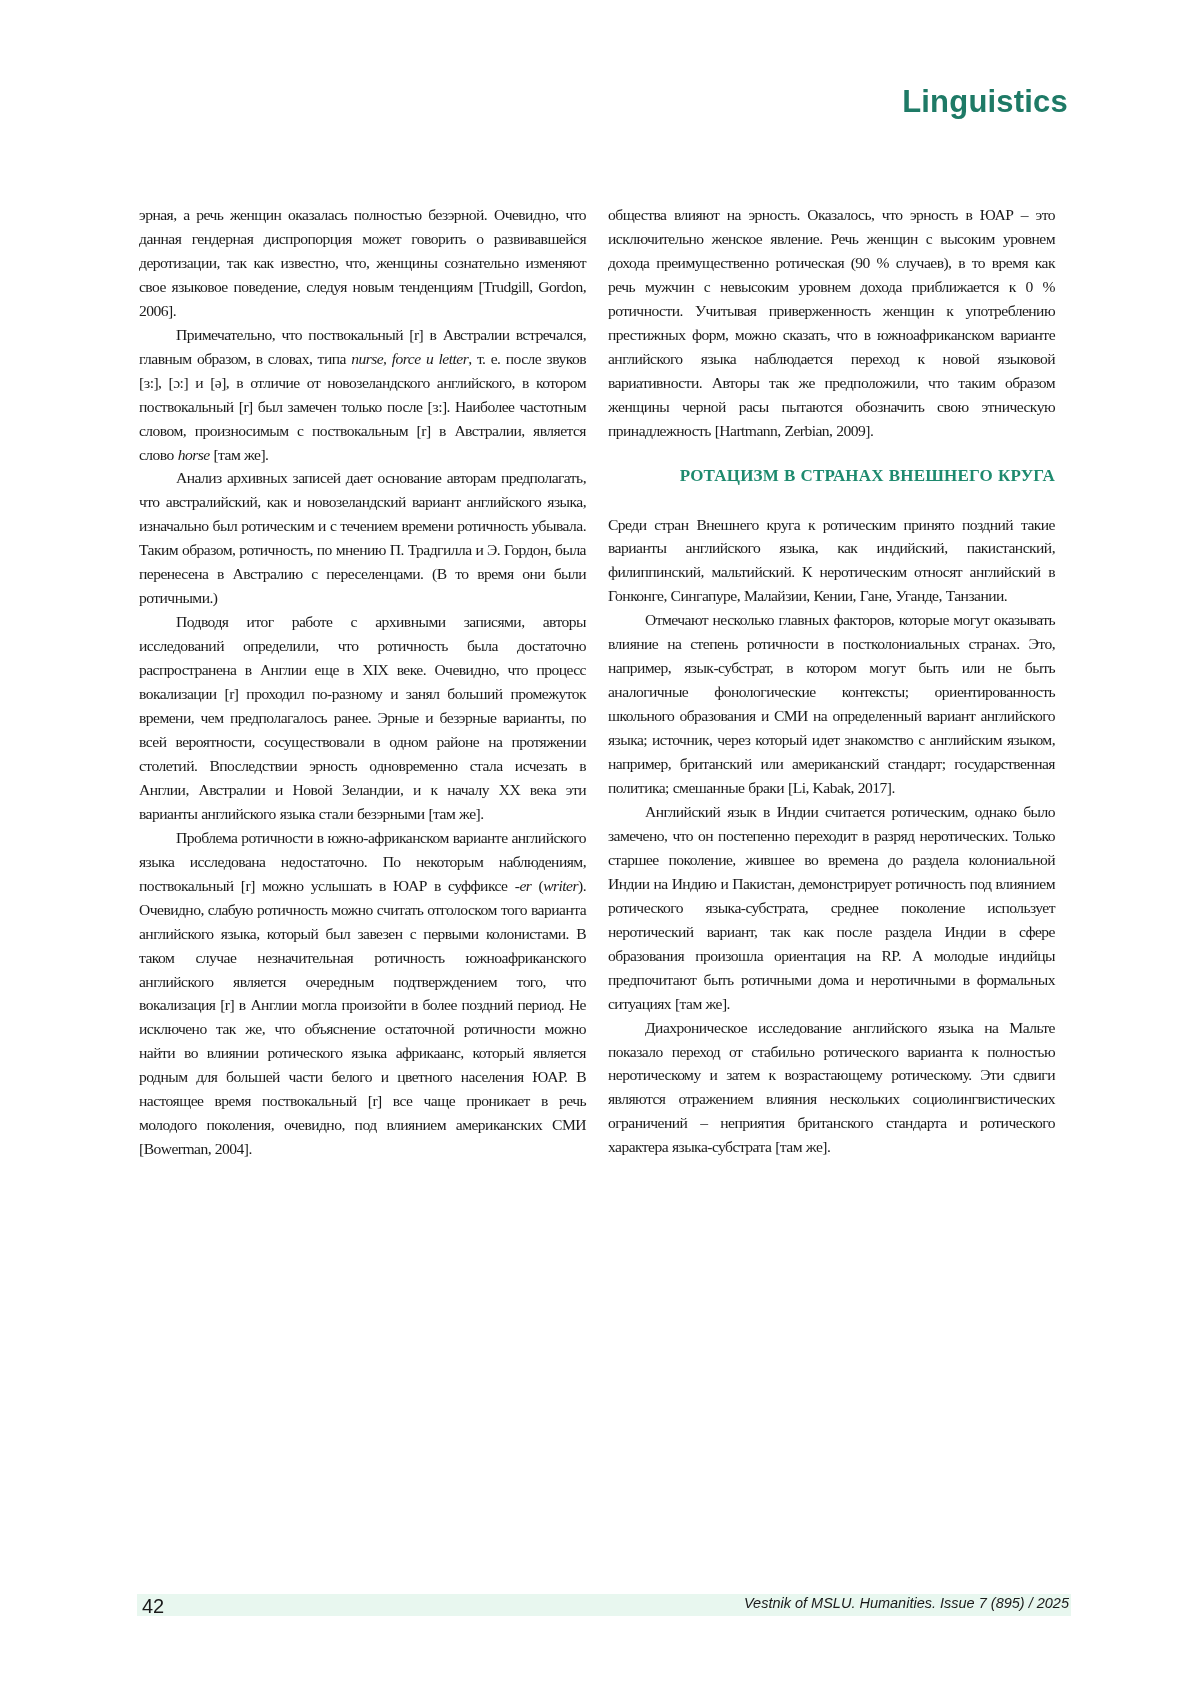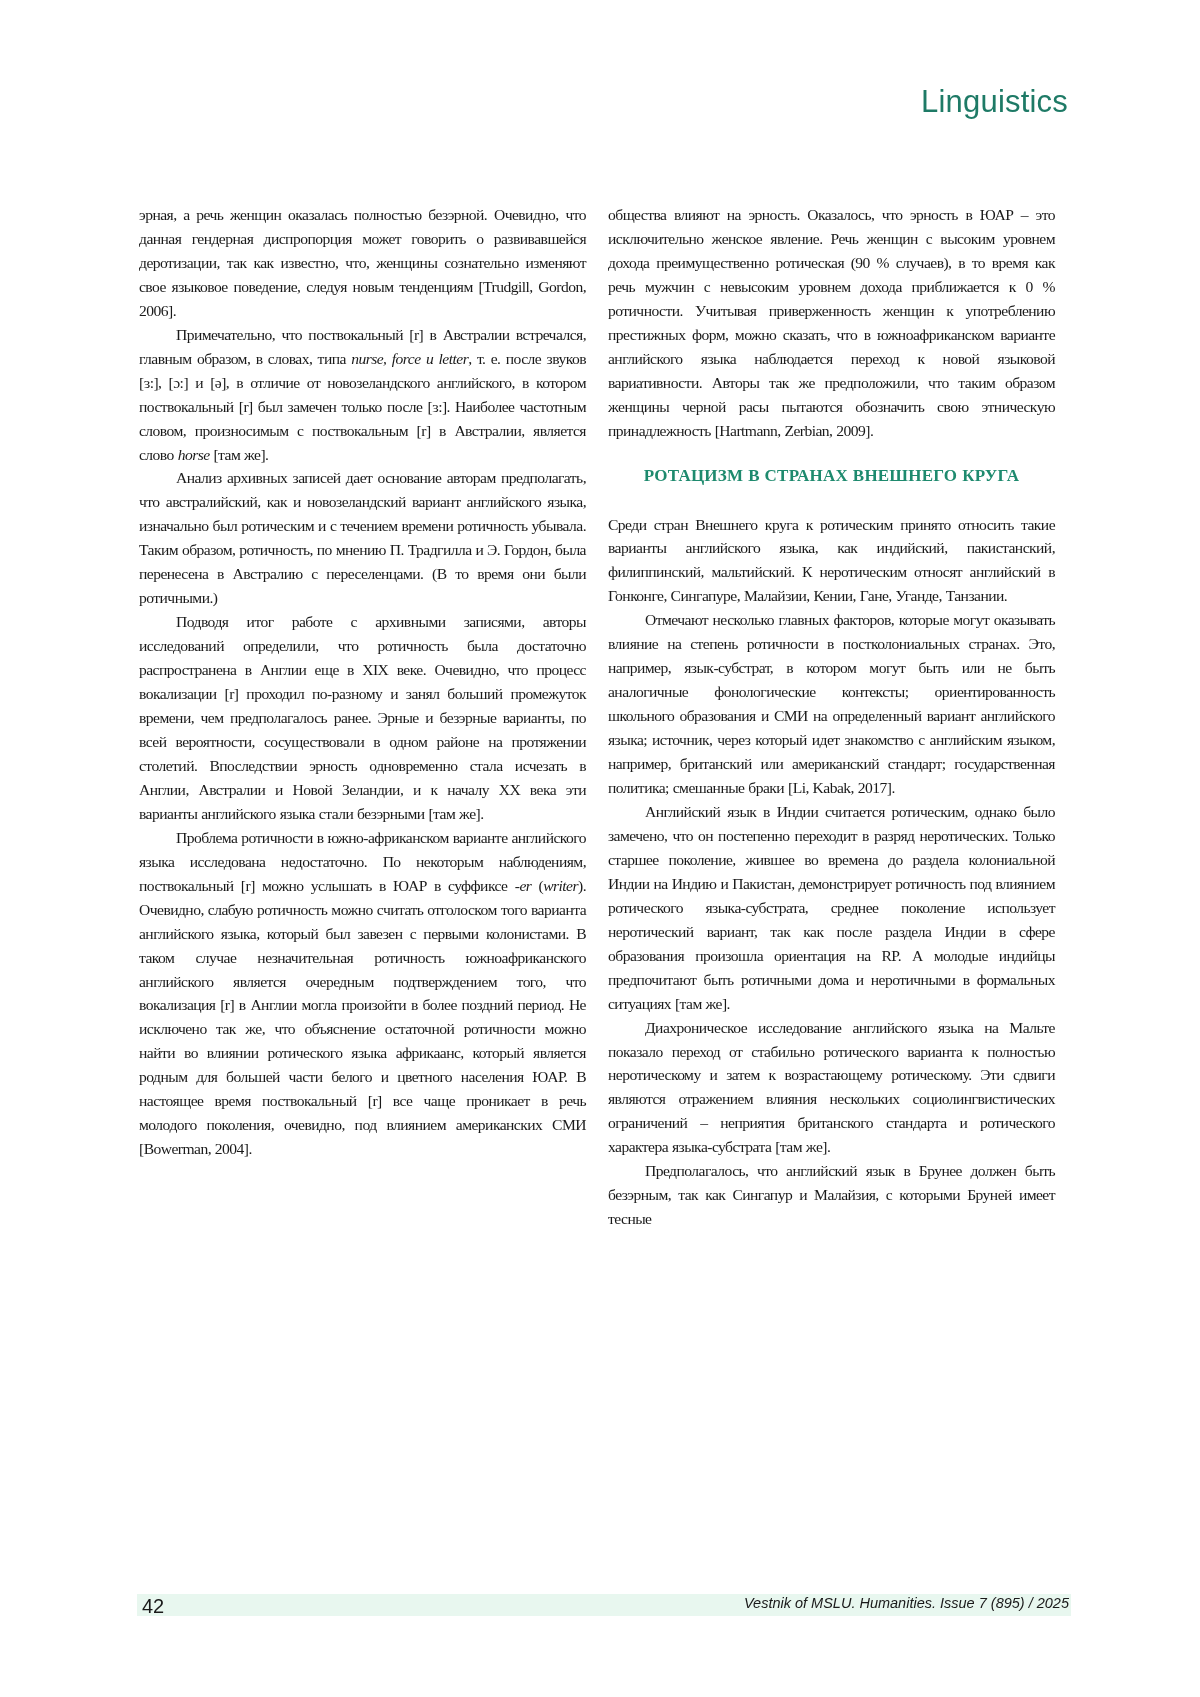--- a/index.html
+++ b/index.html
@@ -1,38 +1,38 @@
 <!DOCTYPE html>
 <html><head>
 <meta charset="utf-8">
 <style>
   html, body { margin: 0; padding: 0; background: #ffffff; }
   body { width: 1200px; height: 1697px; position: relative; overflow: hidden; }
   .page { position: absolute; left: 0; top: 0; width: 1200px; height: 1697px; }
   .header-title {
     position: absolute; right: 132px; top: 84px;
     font-family: "Liberation Sans", sans-serif;
-    font-size: 31px; color: #1e7a66; letter-spacing: 0.2px;
+    font-size: 31px; color: #1e7a66; letter-spacing: 0.2px; font-weight: bold;
   }
   .col {
     position: absolute; top: 203px;
     font-family: "DejaVu Sans", sans-serif;
     font-size: 15.6px; line-height: 23.95px; color: #1a1a1a;
     text-align: justify; hyphens: auto;
     letter-spacing: -0.55px; word-spacing: 0.5px;
   }
   .col-left { left: 139px; width: 447px; }
   .col-right { left: 608px; width: 447px; }
   .col p { margin: 0; font-family: Liberation Serif, serif; }
   .col p.indent { text-indent: 37px; }
   .col em { font-style: italic; }
   .section-heading {
     font-family: "Liberation Sans", sans-serif;
     font-weight: bold; color: #1e8a6e; font-size: 17px;
-    letter-spacing: 0.2px; text-align: center;
+    letter-spacing: 0.2px; text-align: right;
     margin: 22px 0 26px 0 !important; line-height: 22px;
   }
   .footer-band {
     position: absolute; left: 137px; top: 1594px; width: 934px; height: 22px;
     background: #e8f7ef;
   }
   .footer-page {
     position: absolute; left: 142px; top: 1595px;
     font-family: "Liberation Sans", sans-serif; font-size: 20px; color: #1a1a1a;
   }
@@ -52,24 +52,23 @@
     <p>эрная, а речь женщин оказалась полностью безэрной. Очевидно, что данная гендерная диспропорция может говорить о развивавшейся деротизации, так как известно, что, женщины сознательно изменяют свое языковое поведение, следуя новым тенденциям [Trudgill, Gordon, 2006].</p>
     <p class="indent"><span>Примечательно, что поствокальный [r] в Австралии встречался, главным образом, в словах, типа </span><em>nurse, force и letter</em><span>, т. е. после звуков [ɜ:], [ɔ:] и [ə], в отличие от новозеландского английского, в котором поствокальный [r] был замечен только после [ɜ:]. Наиболее частотным словом, произносимым с поствокальным [r] в Австралии, является слово </span><em>horse</em><span> [там же].</span></p>
     <p class="indent">Анализ архивных записей дает основание авторам предполагать, что австралийский, как и новозеландский вариант английского языка, изначально был ротическим и с течением времени ротичность убывала. Таким образом, ротичность, по мнению П. Традгилла и Э. Гордон, была перенесена в Австралию с переселенцами. (В то время они были ротичными.)</p>
     <p class="indent">Подводя итог работе с архивными записями, авторы исследований определили, что ротичность была достаточно распространена в Англии еще в XIX веке. Очевидно, что процесс вокализации [r] проходил по-разному и занял больший промежуток времени, чем предполагалось ранее. Эрные и безэрные варианты, по всей вероятности, сосуществовали в одном районе на протяжении столетий. Впоследствии эрность одновременно стала исчезать в Англии, Австралии и Новой Зеландии, и к началу XX века эти варианты английского языка стали безэрными [там же].</p>
     <p class="indent"><span>Проблема ротичности в южно-африканском варианте английского языка исследована недостаточно. По некоторым наблюдениям, поствокальный [r] можно услышать в ЮАР в суффиксе -</span><em>er</em><span> (</span><em>writer</em><span>). Очевидно, слабую ротичность можно считать отголоском того варианта английского языка, который был завезен с первыми колонистами. В таком случае незначительная ротичность южноафриканского английского является очередным подтверждением того, что вокализация [r] в Англии могла произойти в более поздний период. Не исключено так же, что объяснение остаточной ротичности можно найти во влиянии ротического языка африкаанс, который является родным для большей части белого и цветного населения ЮАР. В настоящее время поствокальный [r] все чаще проникает в речь молодого поколения, очевидно, под влиянием американских СМИ [Bowerman, 2004].</span></p>
   </div>
 
   <div class="col col-right" lang="ru">
     <p>общества влияют на эрность. Оказалось, что эрность в ЮАР – это исключительно женское явление. Речь женщин с высоким уровнем дохода преимущественно ротическая (90 % случаев), в то время как речь мужчин с невысоким уровнем дохода приближается к 0 % ротичности. Учитывая приверженность женщин к употреблению престижных форм, можно сказать, что в южноафриканском варианте английского языка наблюдается переход к новой языковой вариативности. Авторы так же предположили, что таким образом женщины черной расы пытаются обозначить свою этническую принадлежность [Hartmann, Zerbian, 2009].</p>
     <p class="section-heading">РОТАЦИЗМ В СТРАНАХ ВНЕШНЕГО КРУГА</p>
-    <p>Среди стран Внешнего круга к ротическим принято относить такие варианты английского языка, как индийский, пакистанский, филиппинский, мальтийский. К неротическим относят английский в Гонконге, Сингапуре, Малайзии, Кении, Гане, Уганде, Танзании.</p>
+    <p>Среди стран Внешнего круга к ротическим принято поздний такие варианты английского языка, как индийский, пакистанский, филиппинский, мальтийский. К неротическим относят английский в Гонконге, Сингапуре, Малайзии, Кении, Гане, Уганде, Танзании.</p>
     <p class="indent">Отмечают несколько главных факторов, которые могут оказывать влияние на степень ротичности в постколониальных странах. Это, например, язык-субстрат, в котором могут быть или не быть аналогичные фонологические контексты; ориентированность школьного образования и СМИ на определенный вариант английского языка; источник, через который идет знакомство с английским языком, например, британский или американский стандарт; государственная политика; смешанные браки [Li, Kabak, 2017].</p>
     <p class="indent">Английский язык в Индии считается ротическим, однако было замечено, что он постепенно переходит в разряд неротических. Только старшее поколение, жившее во времена до раздела колониальной Индии на Индию и Пакистан, демонстрирует ротичность под влиянием ротического языка-субстрата, среднее поколение использует неротический вариант, так как после раздела Индии в сфере образования произошла ориентация на RP. А молодые индийцы предпочитают быть ротичными дома и неротичными в формальных ситуациях [там же].</p>
     <p class="indent">Диахроническое исследование английского языка на Мальте показало переход от стабильно ротического варианта к полностью неротическому и затем к возрастающему ротическому. Эти сдвиги являются отражением влияния нескольких социолингвистических ограничений – неприятия британского стандарта и ротического характера языка-субстрата [там же].</p>
-    <p class="indent">Предполагалось, что английский язык в Брунее должен быть безэрным, так как Сингапур и Малайзия, с которыми Бруней имеет тесные</p>
   </div>
 
   <div class="footer-band"></div>
   <div class="footer-page">42</div>
   <div class="footer-journal">Vestnik of MSLU. Humanities. Issue 7 (895) / 2025</div>
 
 </div>
 
 </body></html>

